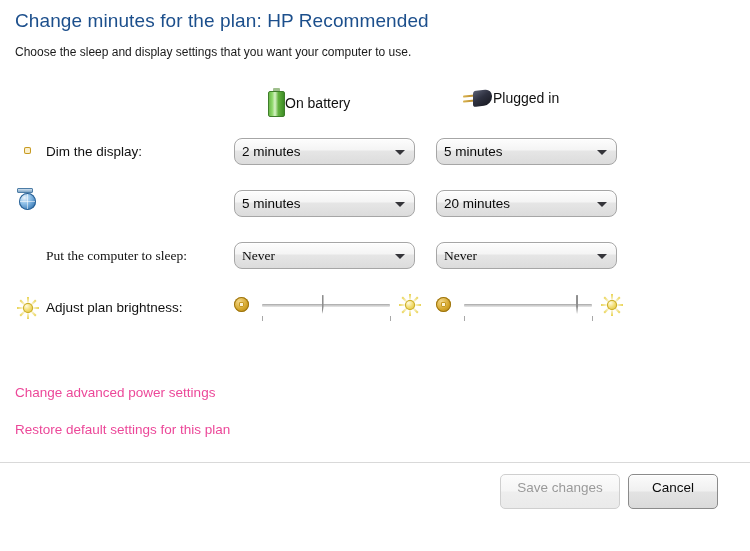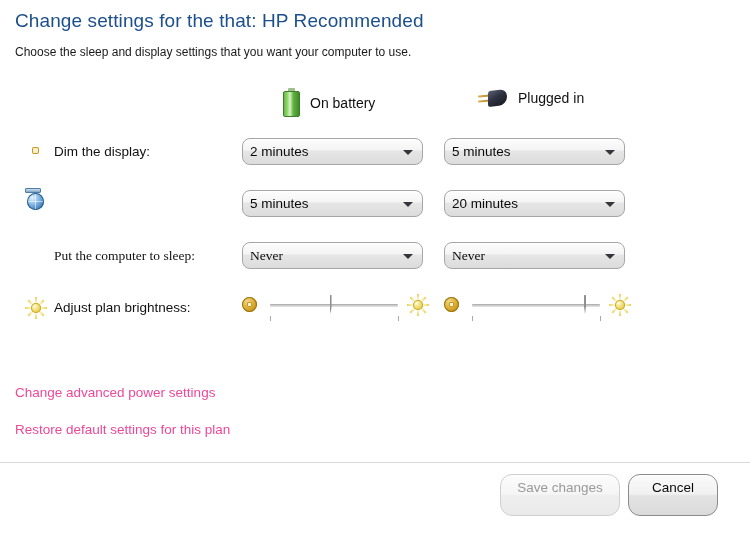--- a/index.html
+++ b/index.html
@@ -36,24 +36,22 @@
     color: #1a1a1a;
     white-space: nowrap;
   }
 
   
   .col-header {
     position: absolute;
     top: 88px;
     display: flex;
     align-items: center;
-    gap: 10px;
     font-size: 14px;
     color: #111;
-    margin-left: 15px;
   }
   #col-battery { left: 268px; }
   #col-plugged { left: 463px; }
 
   
   .battery-icon {
     position: relative;
     width: 17px;
     height: 29px;
     flex: 0 0 auto;
@@ -96,21 +94,21 @@
     width: 13px; height: 2px;
     background: linear-gradient(to right,#d9b24c,#b5862a);
     border-radius: 1px;
   }
   .plug-icon .prong1 { top: 7px; transform: rotate(-6deg); }
   .plug-icon .prong2 { top: 12px; transform: rotate(-6deg); }
 
   
   .row {
     position: absolute;
-    left: 8px;
+    left: 0;
     width: 730px;
     height: 40px;
   }
   #row-0 { top: 138px; }
   #row-1 { top: 190px; }
   #row-2 { top: 242px; font-family: Liberation Serif, serif; }
   #row-3 { top: 294px; }
 
   .row-icon {
     position: absolute;
@@ -347,22 +345,22 @@
     position: absolute;
     left: 0;
     top: 462px;
     width: 750px;
     height: 1px;
     background: #d9d9d9;
   }
   .btn {
     position: absolute;
     top: 474px;
-    height: 42px;
-    border-radius: 12px;
+    height: 35px;
+    border-radius: 5px;
     font-size: 13.5px;
     text-align: center;
     line-height: 25px;
     cursor: default;
   }
   #btn-save {
     left: 500px;
     width: 120px;
     color: #9a9a9a;
     border: 1px solid #cfcfcf;
@@ -373,21 +371,21 @@
     width: 90px;
     color: #0b0b0b;
     border: 1px solid #8b8b8b;
     background: linear-gradient(to bottom,#fbfbfb 0%,#f0f0f0 48%,#e3e3e3 52%,#dadada 100%);
     box-shadow: inset 0 1px 0 #ffffff;
   }
 </style>
 </head>
 <body>
 
-<div id="page-title">Change settings for the that: HP Recommended</div>
+<div id="page-title">Change minutes for the plan: HP Recommended</div>
 <div id="page-subtitle">Choose the sleep and display settings that you want your computer to use.</div>
 
 <div id="col-battery" class="col-header">
   <span class="battery-icon">
     <span class="cap"></span>
       <span class="body"></span>
   </span>
   <span>On battery</span>
 </div>
 

